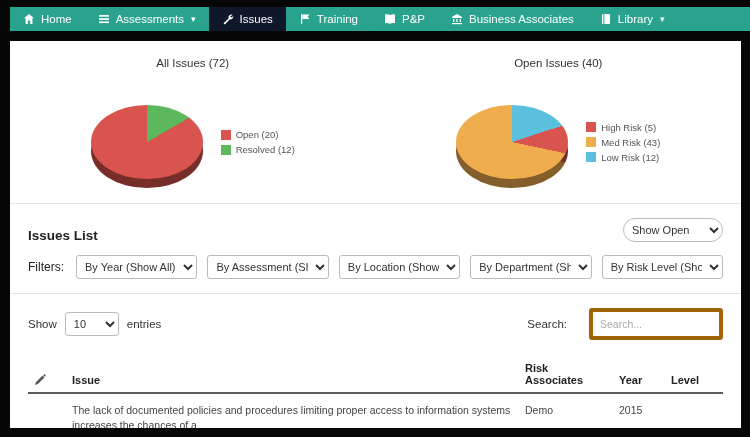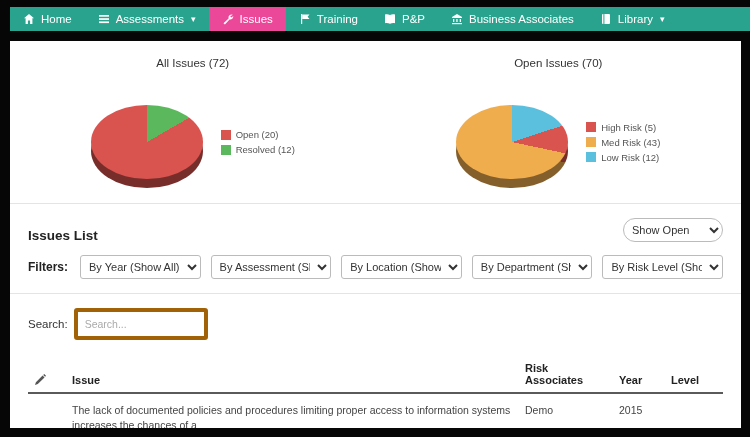--- a/index.html
+++ b/index.html
@@ -63,28 +63,28 @@
 
   
   .list-header{display:flex;justify-content:space-between;align-items:center;padding:12px 18px 10px;}
   .list-title{font-size:13.5px;font-weight:bold;color:#222;margin-top:12px;}
   select{
     font-family:inherit;font-size:11px;color:#333;background:#fff;
     border:1px solid #bbb;border-radius:3px;padding:3px 4px;height:24px;
   }
   .show-open-select{width:100px;border-radius:12px;}
   .filters-row{display:flex;align-items:center;gap:10px;padding:2px 18px 14px;}
-  .filters-label{font-size:12px;font-weight:bold;color:#222;margin-right:2px;}
+  .filters-label{font-size:12px;font-weight:normal;color:#222;margin-right:2px;}
   .filter-select{flex:1;min-width:0;}
 
   
   .entries-row{display:flex;justify-content:space-between;align-items:center;padding:14px 18px 10px;}
   .entries-left{display:flex;align-items:center;gap:8px;font-size:11.5px;color:#333;}
   .entries-select{width:54px;}
-  .search-wrap{display:flex;align-items:center;gap:6px;font-size:11.5px;color:#333;}
+  .search-wrap{display:flex;align-items:center;gap:22px;font-size:11.5px;color:#333;}
   .search-input{
     width:112px;height:20px;border:4px solid #a16207;border-radius:3px;
     padding:2px 7px;font-size:10.5px;font-family:inherit;color:#333;
   }
   .search-input::placeholder{color:#aaa;}
 
   
   .issues-table{width:calc(100% - 36px);margin:8px 18px 0;border-collapse:collapse;}
   .issues-table th{
     font-size:11px;font-weight:bold;color:#222;text-align:left;
@@ -118,21 +118,21 @@
       <span class="nav-icon">
         <svg viewBox="0 0 12 12">
             <rect x="1" y="2" width="10" height="1.7"></rect>
             <rect x="1" y="5.2" width="10" height="1.7"></rect>
             <rect x="1" y="8.4" width="10" height="1.7"></rect>
           </svg>
       </span>
       <span>Assessments</span>
       <span class="caret">▾</span>
     </div>
-    <div class="nav-item active" style="background: #ec4899;">
+    <div class="nav-item active" style="background: #0f172a;">
       <span class="nav-icon">
         <svg viewBox="0 0 12 12">
             <path d="M10.8 1.7 A3.1 3.1 0 0 0 6.6 5.5 L1.5 10.2 L2.9 11.4 L7.5 6.4 A3.1 3.1 0 0 0 11.3 3.1 L9.5 4.6 L8.1 3.4 Z"></path>
           </svg>
       </span>
       <span>Issues</span>
     </div>
     <div class="nav-item">
       <span class="nav-icon">
         <svg viewBox="0 0 12 12">
@@ -192,21 +192,21 @@
                 <span>Open (20)</span>
               </div>
               <div class="legend-item">
                 <span class="legend-swatch" style="background: rgb(92, 184, 92);"></span>
                 <span>Resolved (12)</span>
               </div>
             </div>
         </div>
       </div>
       <div class="chart-col">
-        <div class="chart-title">Open Issues (70)</div>
+        <div class="chart-title">Open Issues (40)</div>
         <div class="chart-body">
           <div class="pie-wrap">
             <div class="pie-depth" style="background: conic-gradient(from 72deg, rgb(217, 83, 79) 0deg, rgb(217, 83, 79) 30deg, rgb(240, 173, 78) 30deg, rgb(240, 173, 78) 288deg, rgb(91, 192, 222) 288deg, rgb(91, 192, 222) 360deg);"></div>
             <div class="pie-face" style="background: conic-gradient(from 72deg, rgb(217, 83, 79) 0deg, rgb(217, 83, 79) 30deg, rgb(240, 173, 78) 30deg, rgb(240, 173, 78) 288deg, rgb(91, 192, 222) 288deg, rgb(91, 192, 222) 360deg);"></div>
           </div>
           <div class="legend">
               <div class="legend-item">
                 <span class="legend-swatch" style="background: rgb(217, 83, 79);"></span>
                 <span>High Risk (5)</span>
               </div>
@@ -247,20 +247,27 @@
         <option>By Department (Show All)</option>
       </select>
       <select class="filter-select">
         <option>By Risk Level (Show All)</option>
       </select>
     </div>
 
     <hr class="section-rule">
 
     <div class="entries-row">
+      <div class="entries-left">
+        <span>Show</span>
+        <select class="entries-select">
+          <option>10</option>
+        </select>
+        <span>entries</span>
+      </div>
       <div class="search-wrap">
         <span>Search:</span>
         <input class="search-input" type="text" placeholder="Search..." style="">
       </div>
     </div>
 
     <table class="issues-table">
       <thead>
         <tr>
           <th class="col-edit">

